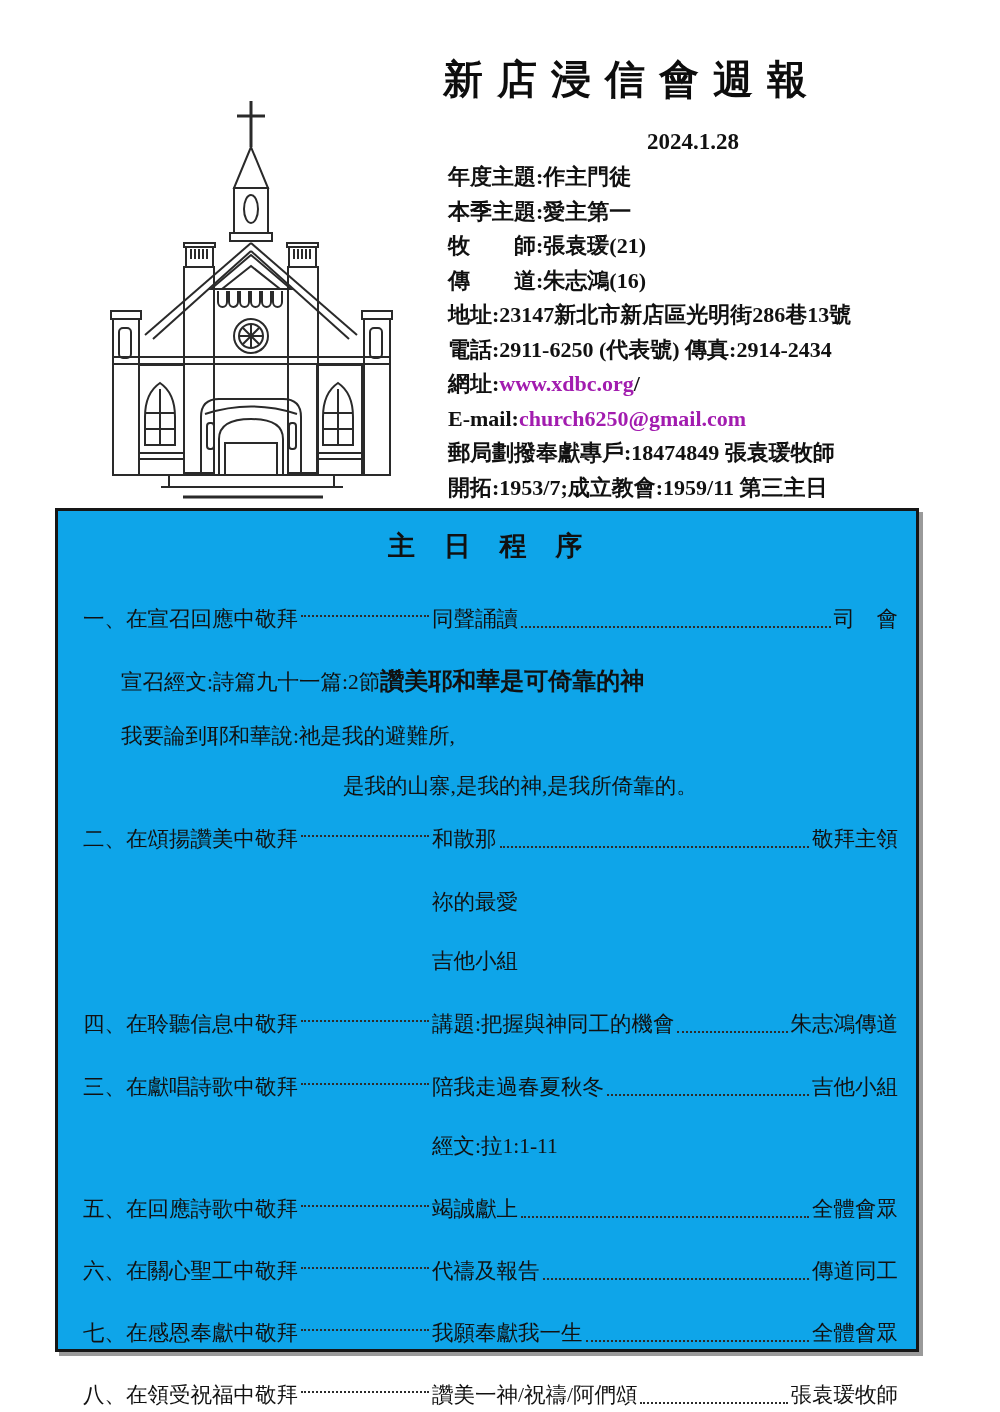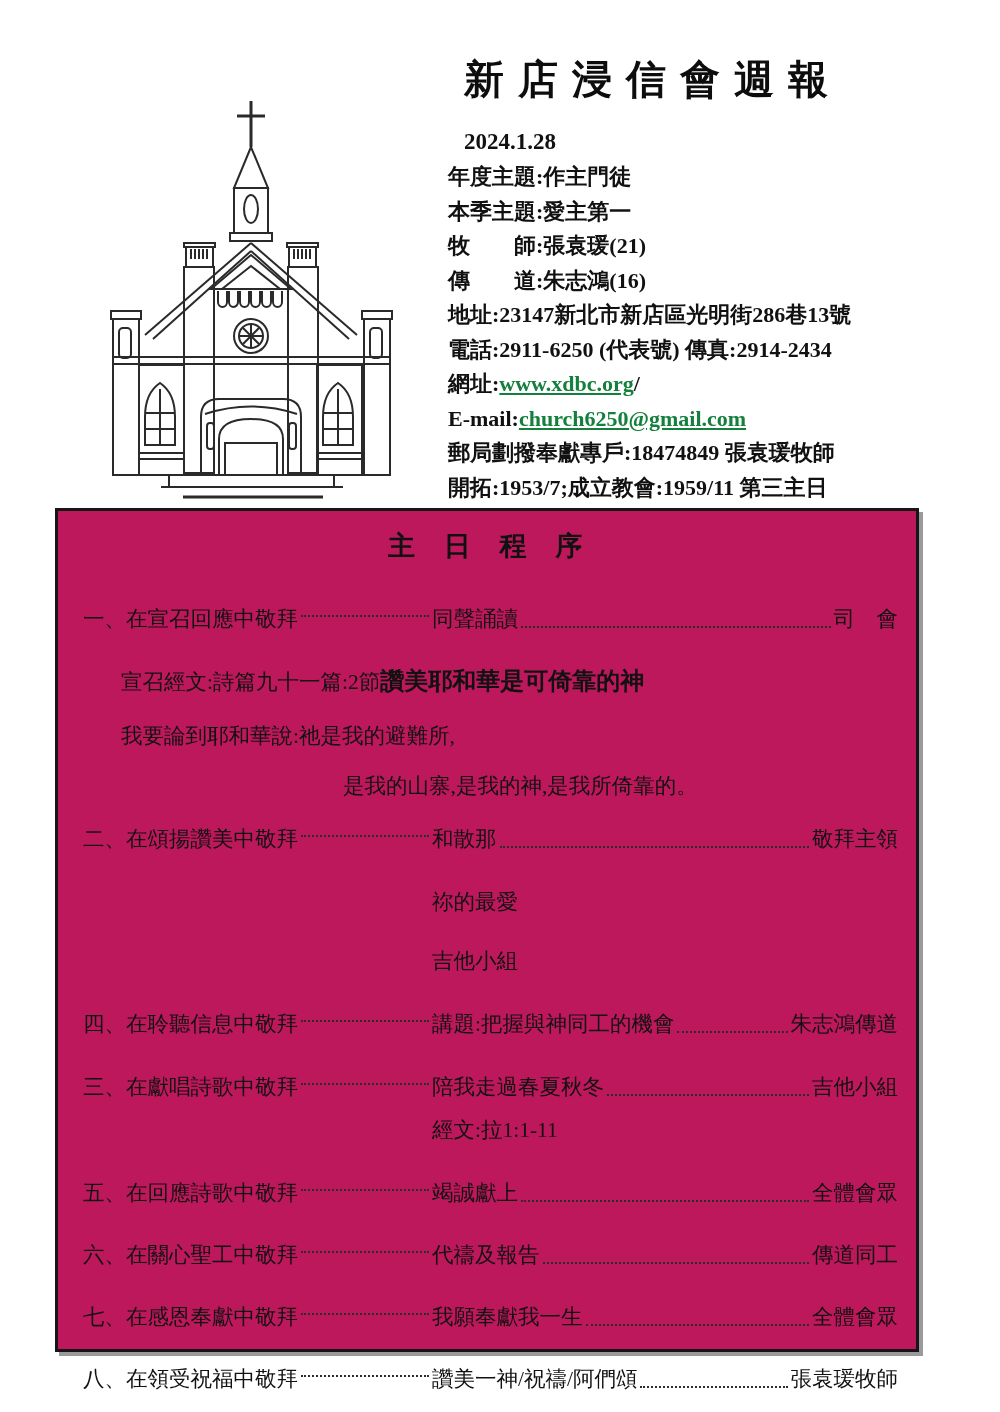--- a/index.html
+++ b/index.html
@@ -3,51 +3,51 @@
 <meta charset="utf-8">
 <style>
   html,body { margin:0; padding:0; background:#ffffff; }
   body { width:1000px; height:1412px; position:relative;
          font-family:"Liberation Serif","DejaVu Serif",serif; color:#111; }
 
   
   .church-art { position:absolute; left:83px; top:93px; width:337px; height:414px; }
   .church-art svg { width:100%; height:100%; }
 
-  .masthead { position:absolute; left:464px; top:52px; width:500px; }
+  .masthead { position:absolute; left:443px; top:52px; width:500px; }
   .bulletin-title { font-size:40px; font-weight:600; letter-spacing:2px;
                     white-space:nowrap; color:#0d0d0d; }
-  .bulletin-date { text-align:left; font-weight:bold; font-size:23px; margin-top:22px; }
+  .bulletin-date { text-align:center; font-weight:bold; font-size:23px; margin-top:22px; }
 
   .info-block { position:absolute; left:448px; top:160px; width:510px;
                 font-size:22px; font-weight:bold; line-height:34.5px; white-space:nowrap; }
   .info-line { height:34.5px; }
-  .link { color:#15803d; text-decoration:underline; cursor:pointer; }
+  .link { color:#a21caf; cursor:pointer; }
 
   
   .program-box { position:absolute; left:55px; top:508px; width:864px; height:844px;
-                 border:3px solid #161616; background:#be185d;
+                 border:3px solid #161616; background:#0ea5e9;
                  box-shadow:4px 4px 0 #9a9a9a; box-sizing:border-box;
                  padding:0 18px 0 25px; font-size:21.5px; }
   .program-title { text-align:center; font-size:27px; font-weight:bold;
                    letter-spacing:11px; padding-top:17px; }
 
   .prow { display:flex; align-items:flex-end; white-space:nowrap; }
   .seg1 { flex:0 0 349px; display:flex; align-items:center; min-width:0; }
   .p-left,.p-mid,.p-right { white-space:nowrap; }
   .leader { flex:1 1 auto; min-width:10px; border-bottom:2.2px dotted #2c2c2c;
             margin:0 3px 5px 3px; }
 
   .p-indent  { padding-left:38px; }
   .p-indent2 { padding-left:260px; }
   .p-midcol  { padding-left:349px; }
   .bold-scripture { font-weight:bold; font-size:24px; }
 
   .m40{margin-top:40px}.m34{margin-top:34px}.m33{margin-top:33px}
-  .m32{margin-top:32px}.m30{margin-top:30px}.m29{margin-top:14px}
+  .m32{margin-top:32px}.m30{margin-top:30px}.m29{margin-top:30px}
   .m24{margin-top:24px}.m21{margin-top:21px}
 </style>
 </head>
 <body>
 
 <div class="church-art">
   <svg viewBox="0 0 337 414" fill="none" stroke="#2a2a2a" stroke-width="2">
     <g stroke-width="3">
       <line x1="168" y1="8" x2="168" y2="54"></line>
       <line x1="154" y1="23" x2="182" y2="23"></line>

